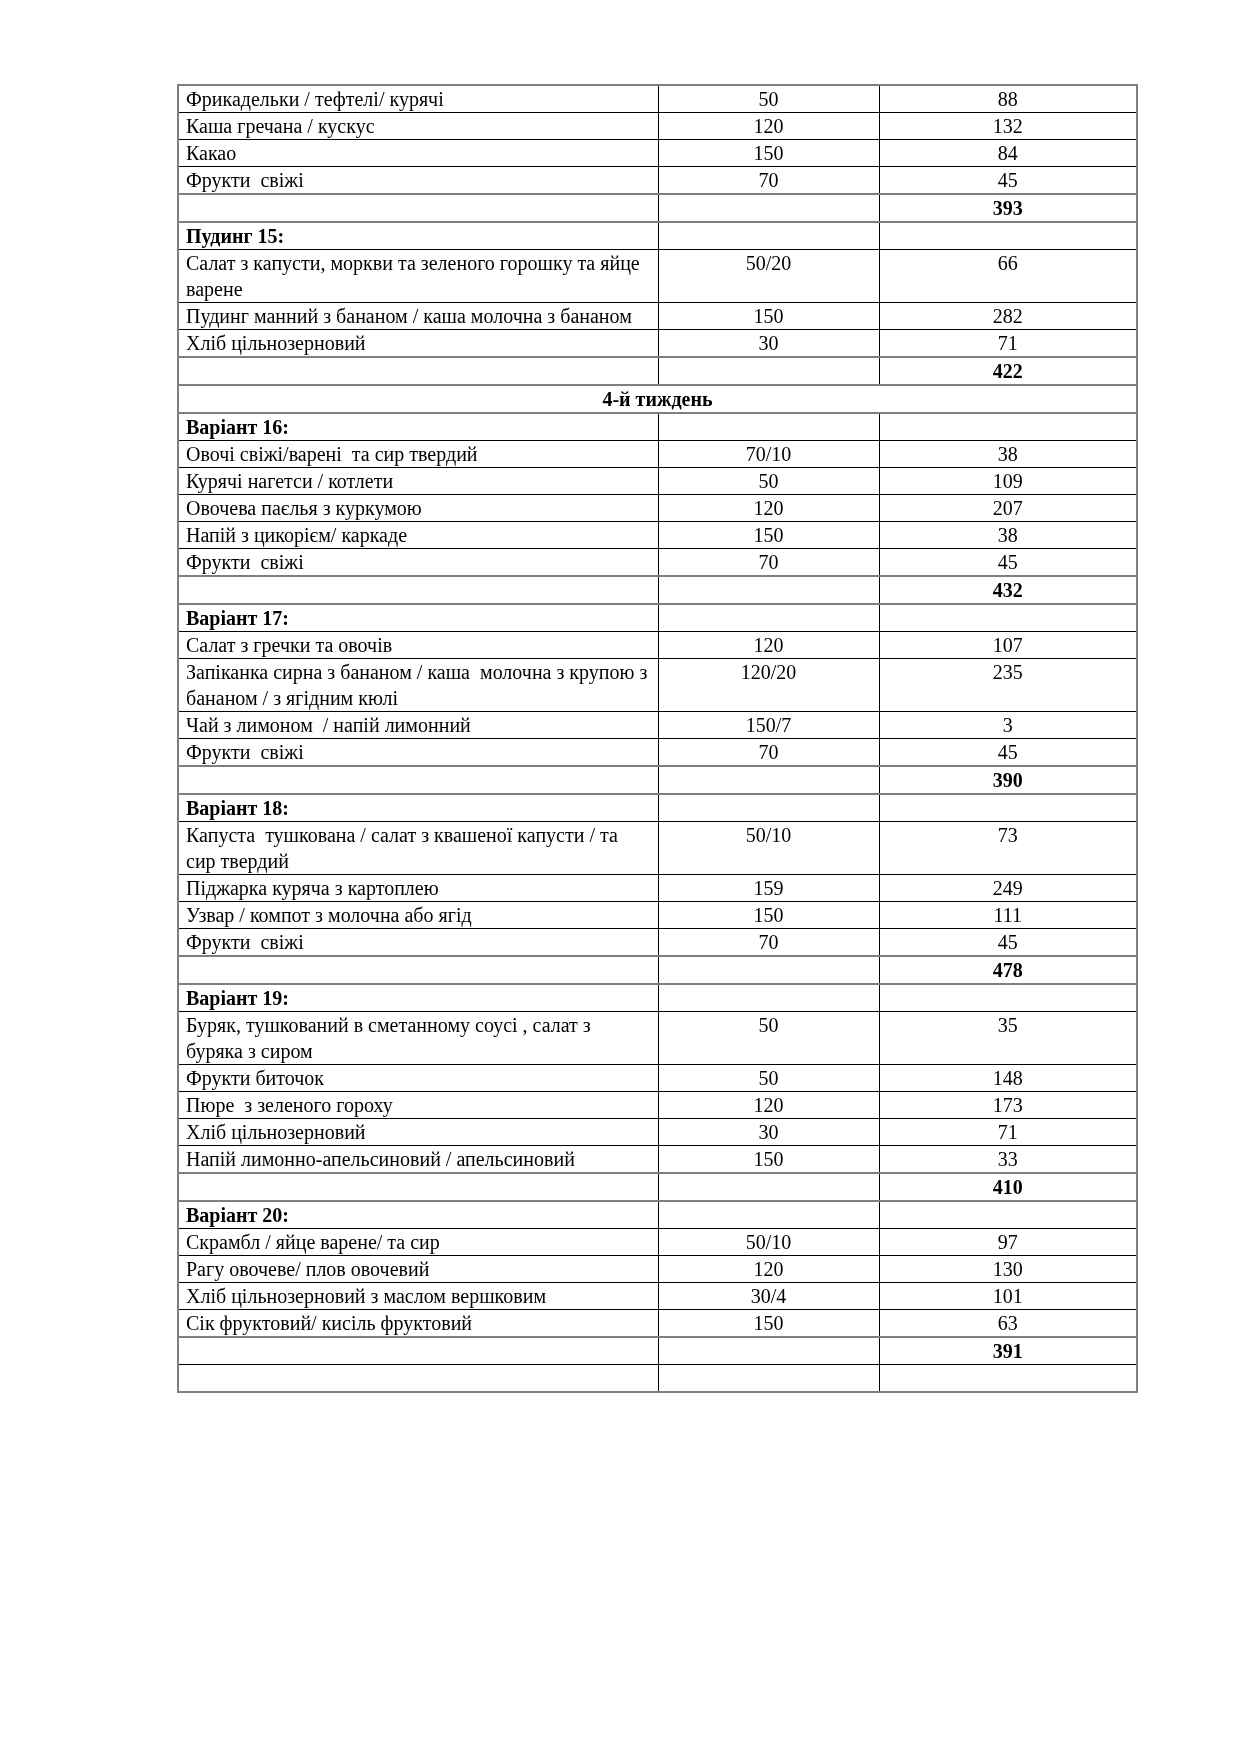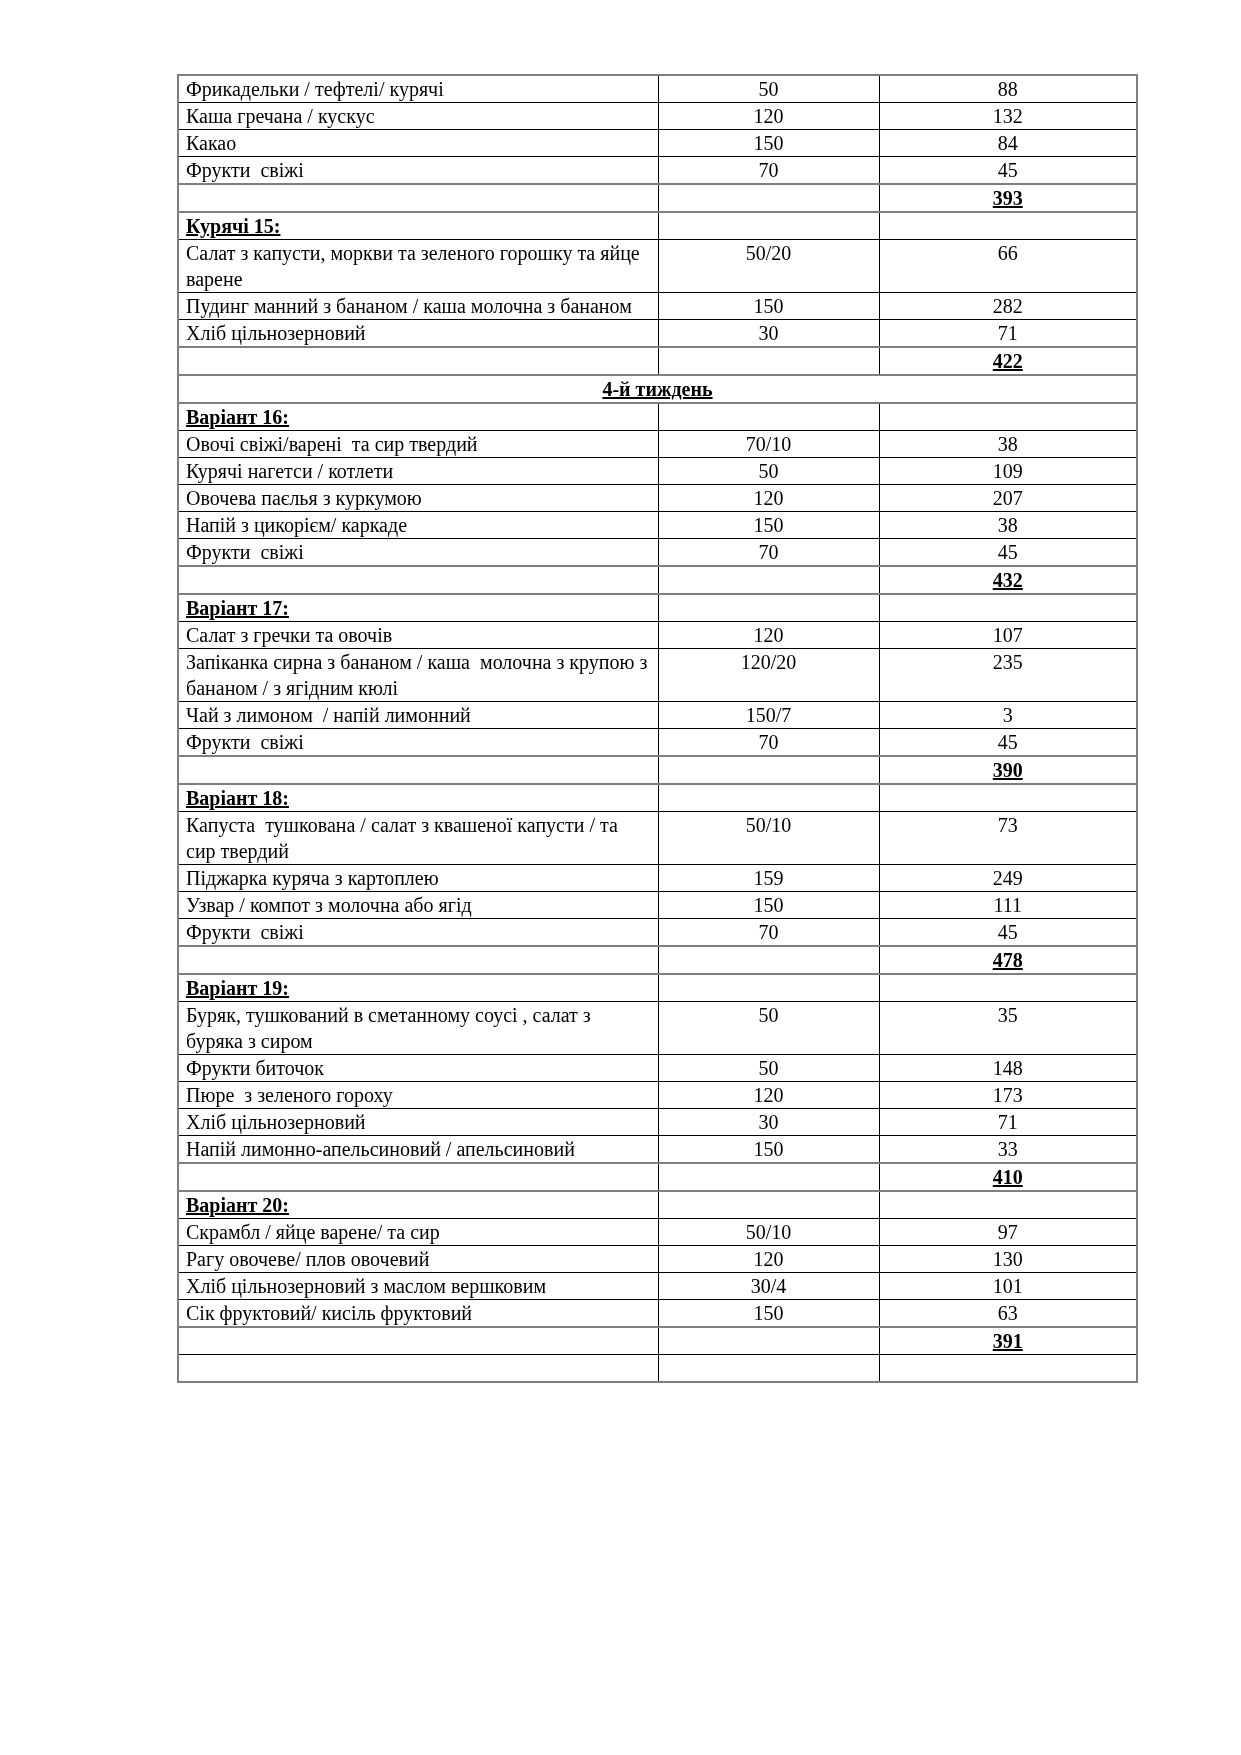--- a/index.html
+++ b/index.html
@@ -10,21 +10,21 @@
     position: relative;
     width: 1241px;
     height: 1755px;
     background: #ffffff;
     color: #000000;
     font-family: "Liberation Serif", "DejaVu Serif", serif;
   }
   table.menu-table {
     position: absolute;
     left: 177px;
-    top: 74px;
+    top: 84px;
     width: 959px;
     border-collapse: collapse;
     table-layout: fixed;
     border: 2px solid #7f7f7f;
   }
   table.menu-table td {
     border: 1px solid #000000;
     font-size: 20px;
     line-height: 26px;
     height: 26px;
@@ -43,21 +43,20 @@
   td.week {
     text-align: center;
     font-weight: bold;
     margin-top: 16px;
   }
   .bold {
     font-weight: bold;
   }
   tr.thick-top td {
     border-top: 2px solid #7f7f7f;
-    text-decoration: underline;
   }
 </style>
 </head>
 <body>
 
 <table class="menu-table">
   <colgroup>
     <col style="width:480px">
     <col style="width:221px">
     <col style="width:258px">
@@ -82,21 +81,21 @@
         <td class="dish">Фрукти  свіжі</td>
         <td class="portion">70</td>
         <td class="cal">45</td>
       </tr>
       <tr class="thick-top">
         <td class="dish"></td>
         <td class="portion"></td>
         <td class="cal bold">393</td>
       </tr>
       <tr class="thick-top">
-        <td class="dish bold">Курячі 15:</td>
+        <td class="dish bold">Пудинг 15:</td>
         <td class="portion"></td>
         <td class="cal"></td>
       </tr>
       <tr>
         <td class="dish">Салат з капусти, моркви та зеленого горошку та яйце варене</td>
         <td class="portion">50/20</td>
         <td class="cal">66</td>
       </tr>
       <tr>
         <td class="dish">Пудинг манний з бананом / каша молочна з бананом</td>

